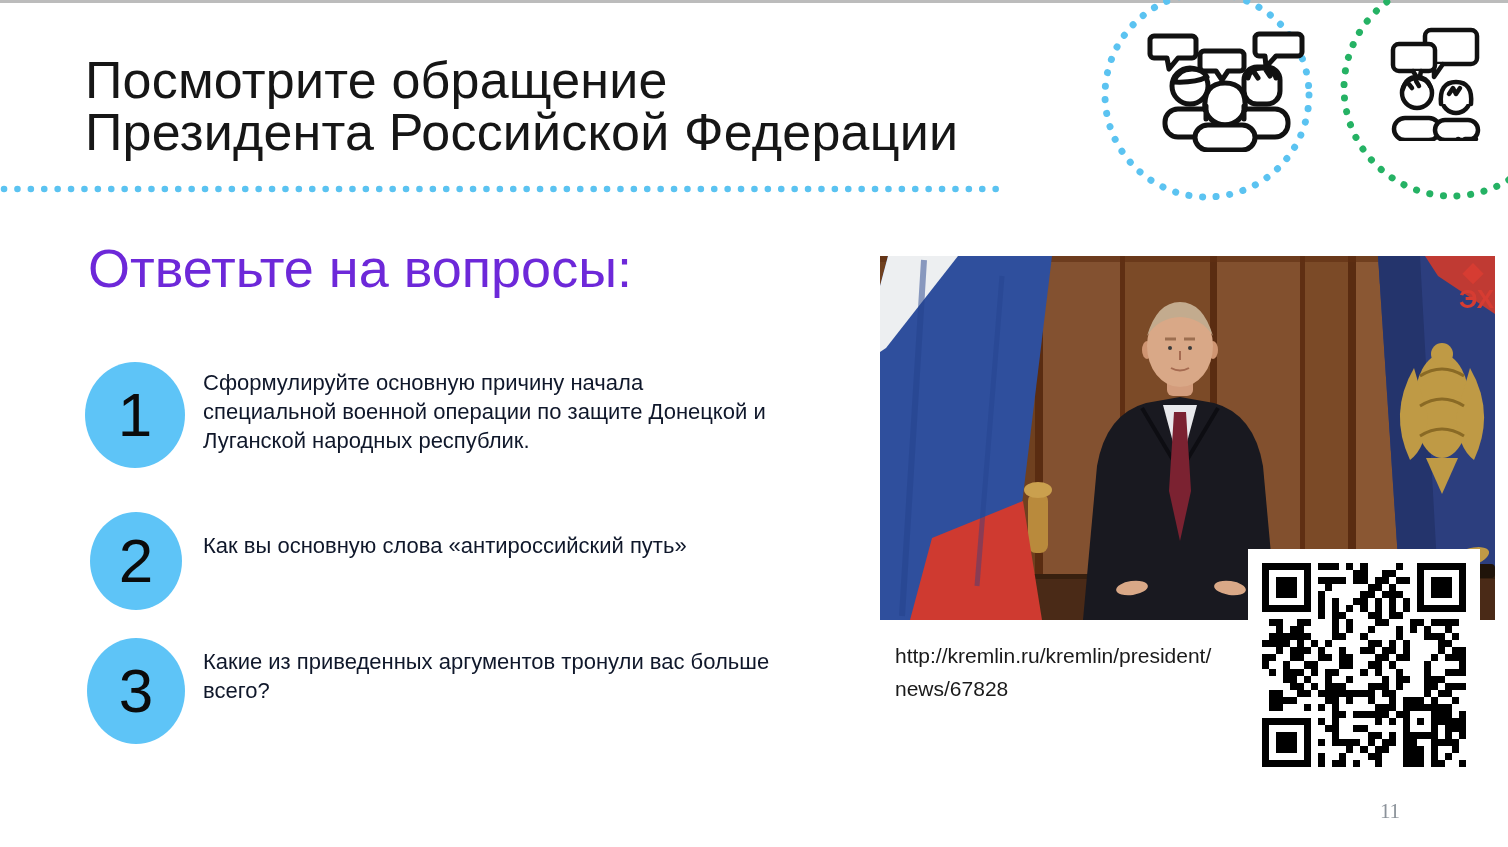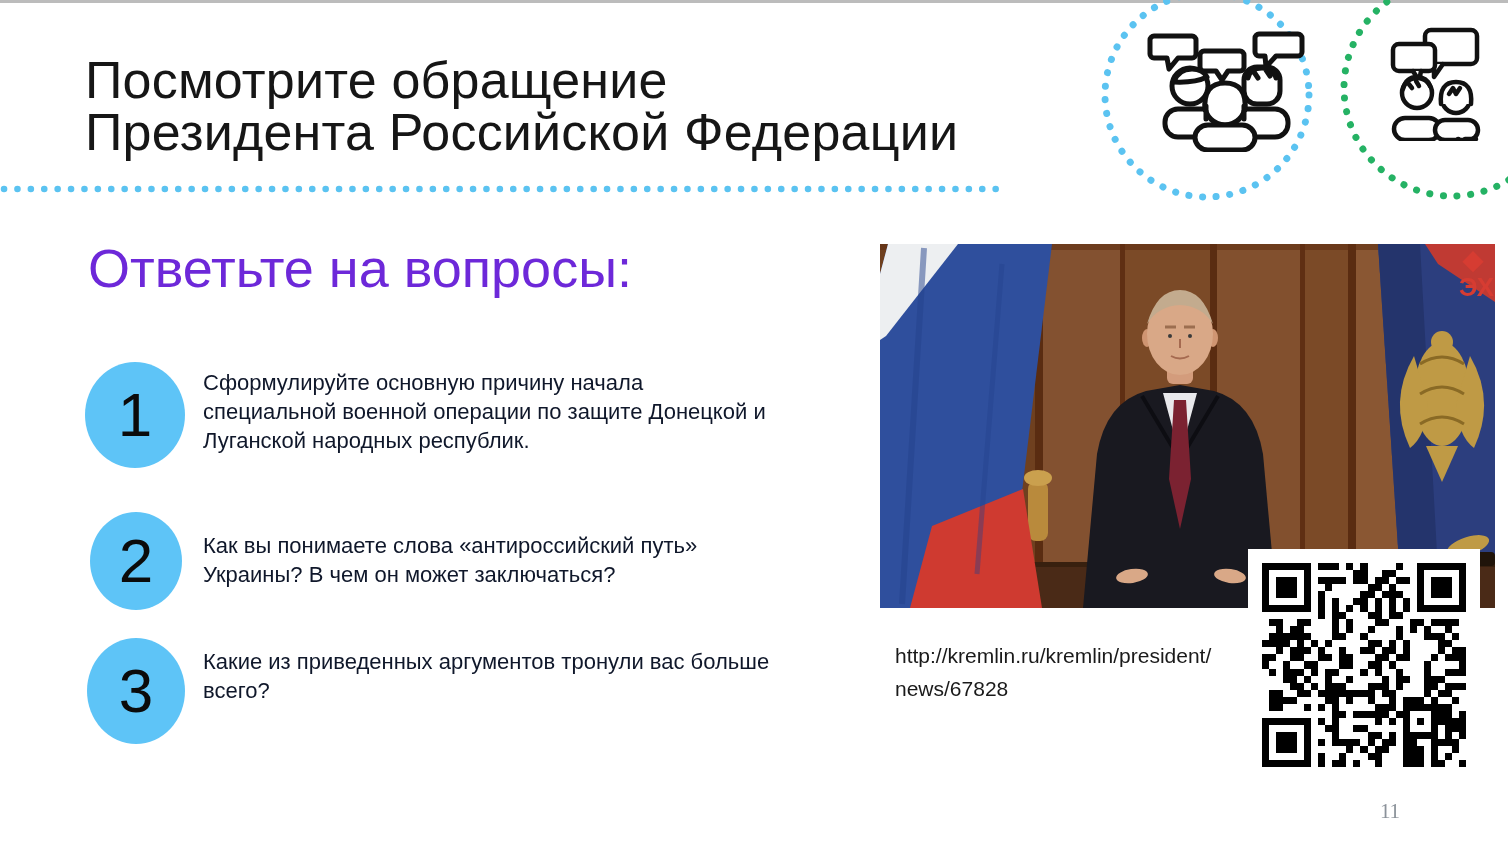--- a/index.html
+++ b/index.html
@@ -24,21 +24,21 @@
   .q-circle { background:#5ec4f7; border-radius:50%; display:flex; align-items:center; justify-content:center;
               color:#0b0b0b; font-size:62px; line-height:1; flex:0 0 auto; }
   .q1 .q-circle { width:100px; height:106px; }
   .q2 .q-circle { width:92px;  height:98px;  }
   .q3 .q-circle { width:98px;  height:106px; }
   .q-text { font-size:22px; line-height:29px; color:#0f172a; white-space:nowrap; }
   .q1 { left:85px; top:362px; }  .q1 .q-text { margin-left:18px; margin-top:6px; }
   .q2 { left:90px; top:512px; }  .q2 .q-text { margin-left:21px; margin-top:19px; }
   .q3 { left:87px; top:638px; }  .q3 .q-text { margin-left:18px; margin-top:9px; }
 
-  .photo-frame { position:absolute; left:880px; top:244px; width:615px; height:364px; overflow:hidden; }
+  .photo-frame { position:absolute; left:880px; top:256px; width:615px; height:364px; overflow:hidden; }
   .photo-frame svg { display:block; width:100%; height:100%; }
 
   .video-link { position:absolute; left:895px; top:639px; font-size:21px; line-height:33px;
                 color:#1a1a1a; white-space:nowrap; }
 
   .qr-box { position:absolute; left:1248px; top:549px; width:232px; height:232px; background:#ffffff;
             display:flex; align-items:center; justify-content:center; }
   .qr-box svg { width:204px; height:204px; }
 
   .page-number { position:absolute; left:1360px; top:799px; width:60px; text-align:center;
@@ -96,22 +96,21 @@
   <div class="q-text">
     <div>Сформулируйте основную причину начала</div>
     <div>специальной военной операции по защите Донецкой и</div>
     <div>Луганской народных республик.</div>
   </div>
 </div>
 
 <div class="q-row q2">
   <div class="q-circle">2</div>
   <div class="q-text">
-    <div>Как вы понимаете слова «антироссийский путь»</div>
-    <div>Украины? В чем он может заключаться?</div>
+    <div>Как вы основную слова «антироссийский путь»</div>
   </div>
 </div>
 
 <div class="q-row q3">
   <div class="q-circle">3</div>
   <div class="q-text">
     <div>Какие из приведенных аргументов тронули вас больше</div>
     <div>всего?</div>
   </div>
 </div>

